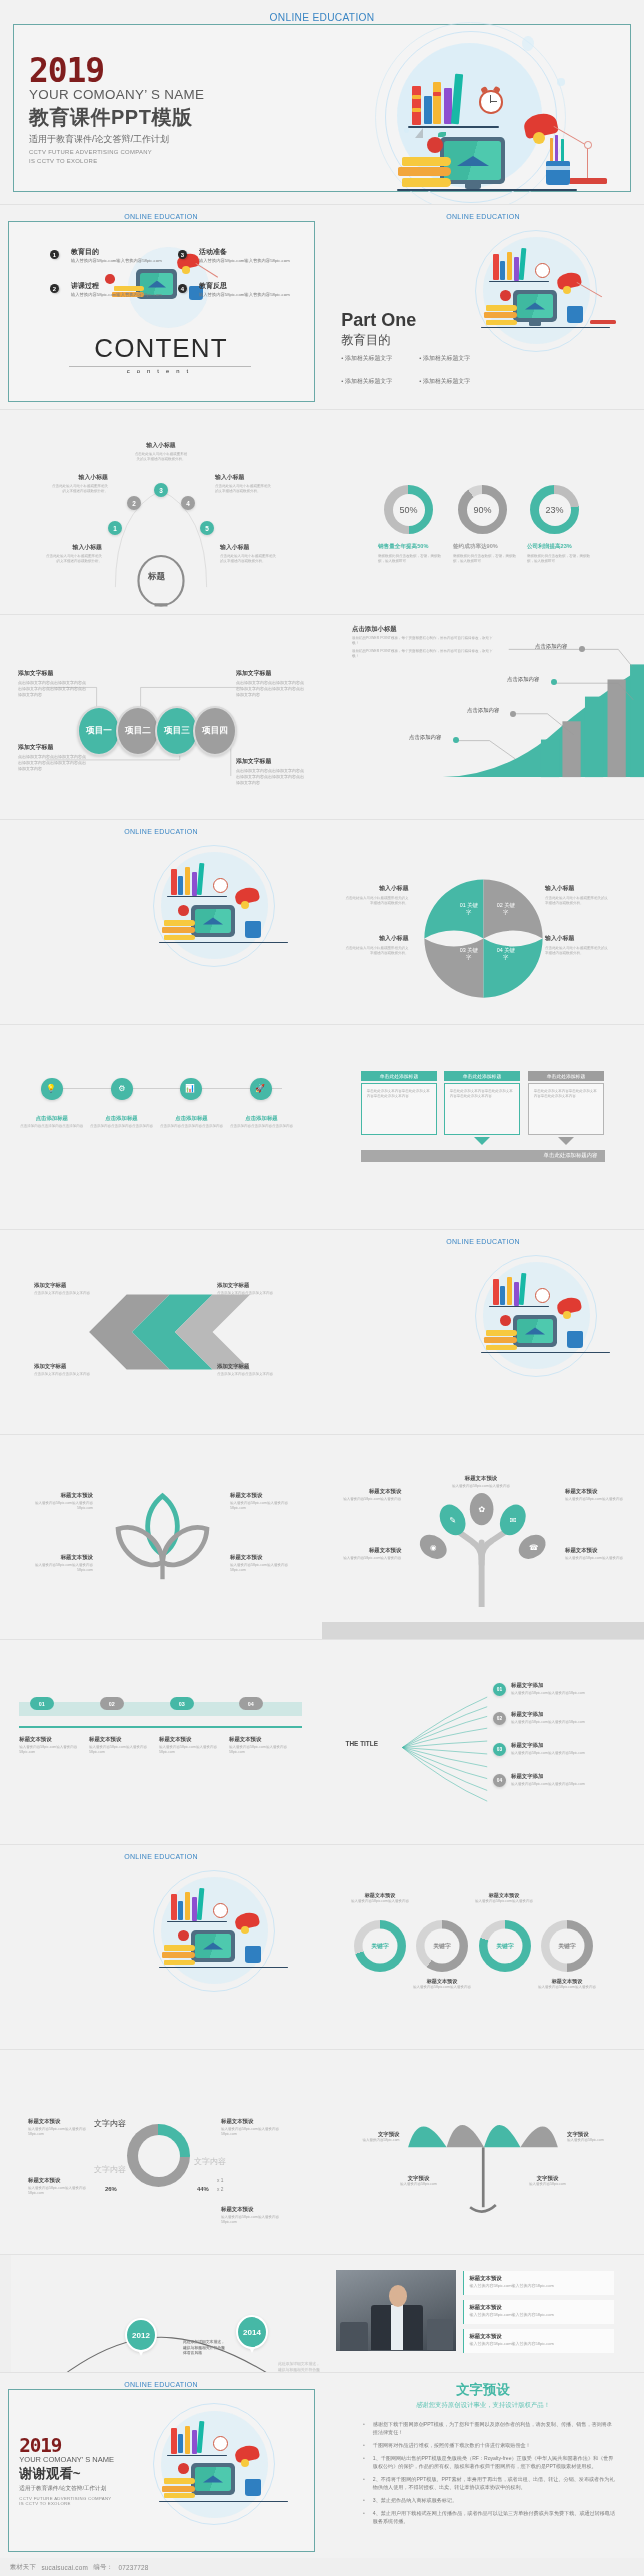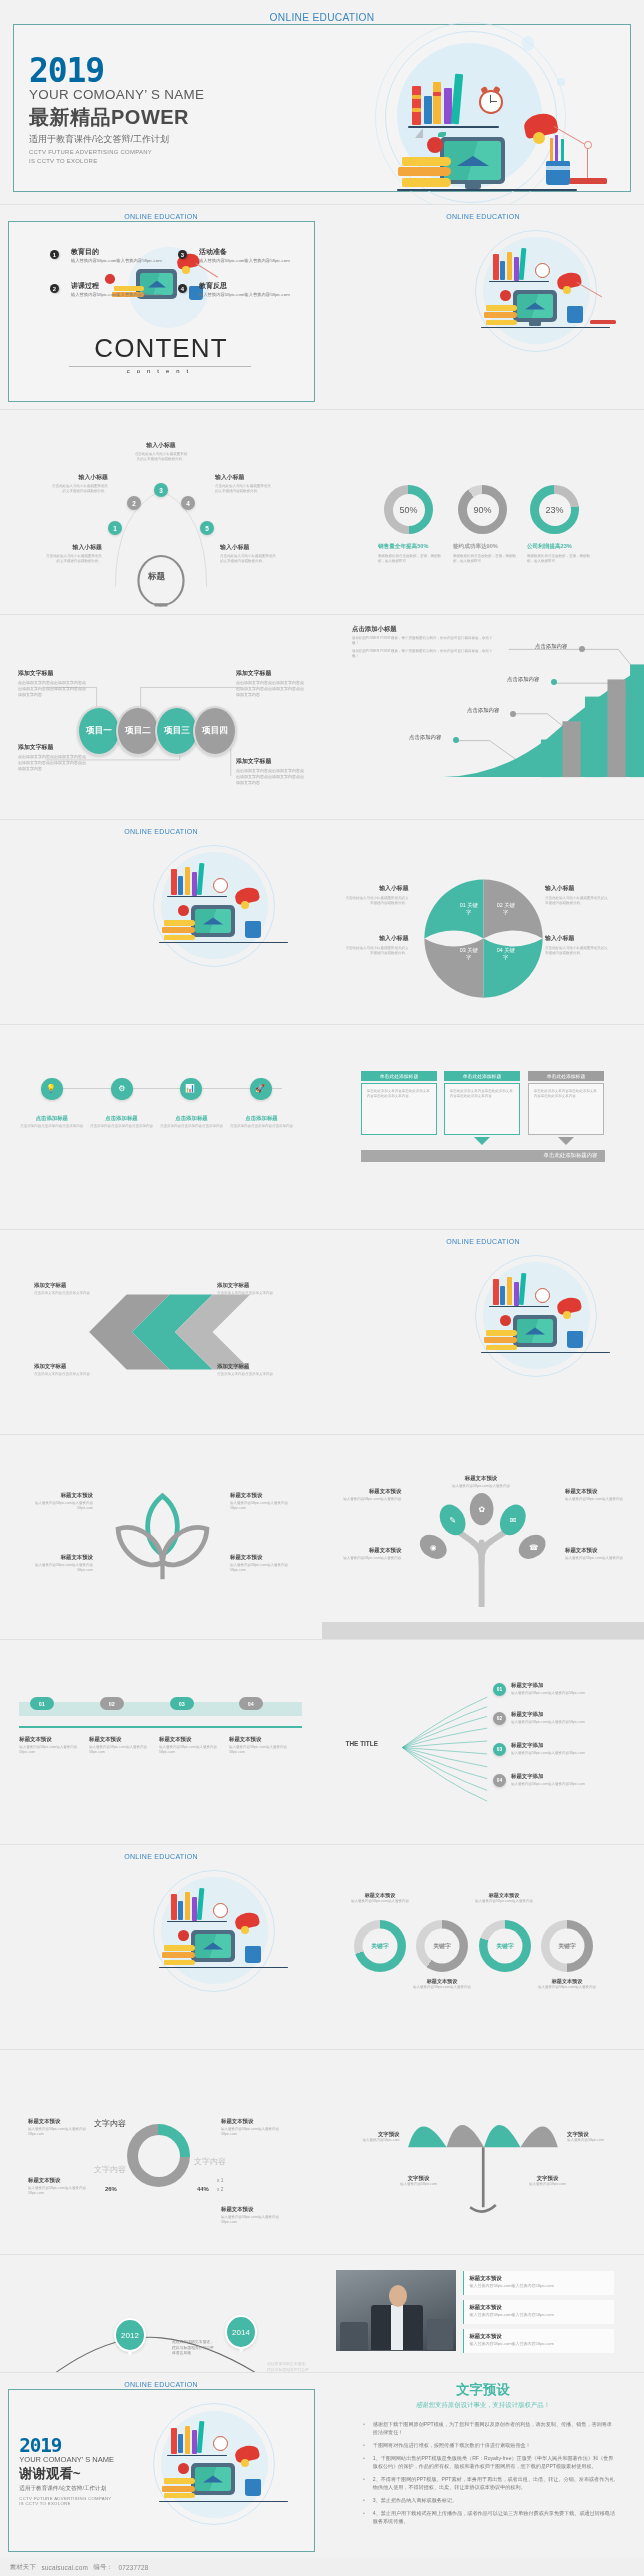--- a/index.html
+++ b/index.html
@@ -26,21 +26,21 @@
   .frame {
     position:absolute; left:13px; right:13px; top:23.6px; bottom:11.8px;
     border:0.8px solid #6aa9a7; background:#f4f4f4;
   }
   .slide.half .frame { left:7.5px; right:7.5px; top:16px; bottom:7.5px; border-width:0.5px; }
 
   
   .cover-text { position:absolute; left:29px; top:56px; }
   .yr {
     font-family:"DejaVu Sans Mono",monospace;
-    font-size:33px; font-weight:700; color:#0369a1; letter-spacing:-1.1px;
+    font-size:33px; font-weight:700; color:#7f1d1d; letter-spacing:-1.1px;
     line-height:.92;
   }
   .comp { font-size:13.4px; color:#5b5b5b; letter-spacing:0.3px; margin-top:1.1px; white-space:nowrap;}
   .zh-big { font-size:20px; font-weight:700; color:#4b4b4b; letter-spacing:0.5px; margin-top:1.1px;}
   .zh-sub { font-size:9px; color:#6b6b6b; margin-top:2.1px; }
   .en-sm  { font-size:5.9px; color:#8d8d8d; letter-spacing:0.3px; line-height:1.55; margin-top:2.7px;}
 
   
   .illus { position:absolute; }
   .halo { position:absolute; border-radius:50%; background:#d6ecf8; }
@@ -144,21 +144,21 @@
 
 <div class="page">
 
   <div class="slide wide" style="left:0;top:0;">
     <div class="eyebrow">ONLINE EDUCATION</div>
     <div class="frame"></div>
 
     <div class="cover-text">
       <div class="yr">2019</div>
       <div class="comp">YOUR COMOANY’ S NAME</div>
-      <div class="zh-big">最新精品POWER</div>
+      <div class="zh-big">教育课件PPT模版</div>
       <div class="zh-sub">适用于教育课件/论文答辩/工作计划</div>
       <div class="en-sm">CCTV FUTURE ADVERTISING COMPANY</div>
       <div class="en-sm" style="margin-top:0">IS CCTV TO EXOLORE</div>
     </div>
 
     <div class="illus" style="left:333px;top:32px;width:290px;height:161px;">
       <div class="halo" style="left:64px;top:10.7px;width:145px;height:145px;opacity:.75;"></div>
       <div class="halo2" style="left:52px;top:-1.1px;width:172px;height:172px;"></div>
       <div class="halo2" style="left:42px;top:-9.7px;width:191px;height:191px;opacity:.6;"></div>
       <div class="halo" style="left:189px;top:4.3px;width:11.8px;height:15px;opacity:.6;border-radius:50%"></div>
@@ -279,20 +279,30 @@
     <div class="hbook" style="left:162px;top:107px;width:33px;height:5.9px;background:#f2a63b;"></div>
     <div class="hbook" style="left:164px;top:115px;width:31px;height:5.4px;background:#f7c93e;"></div>
     <div class="apple" style="left:178px;top:85px;width:10.7px;height:10.7px;"></div>
     <div class="lamp-head" style="left:235px;top:68px;width:23.6px;height:15px;transform:rotate(-12deg);"></div>
     <div class="lamp-bulb" style="left:241px;top:81px;width:8px;height:8px;"></div>
     <div class="lamp-arm" style="left:255px;top:77px;width:29px;height:0.5px;transform:rotate(30deg);"></div>
     <div class="lamp-base" style="left:268px;top:115px;width:26px;height:4.3px;"></div>
     <div class="cup" style="left:245px;top:101px;width:16px;height:17px;"></div>
     <div class="shelf" style="left:159px;top:122px;width:129px;height:1.1px;"></div>
 
+    <div class="part-label" style="left:19.3px;top:105px;">
+      <div class="part-en">Part One</div>
+      <div class="part-zh">教育目的</div>
+      <div class="bullets">
+        <div>添加相关标题文字</div>
+        <div>添加相关标题文字</div>
+        <div>添加相关标题文字</div>
+        <div>添加相关标题文字</div>
+      </div>
+    </div>
   </div>
   <div class="sep" style="top:409px;"></div>
 
   <div class="slide half" style="left:0;top:410px;">
     <svg width="322" height="204" style="position:absolute;left:0;top:0;" viewBox="0 0 600 380">
       <path d="M215 330 Q215 190 300 150 Q385 190 385 330" fill="none" stroke="#cccccc" stroke-width="1"></path>
       <ellipse cx="300" cy="318" rx="42" ry="46" fill="none" stroke="#8d8d8d" stroke-width="4"></ellipse>
       <rect x="288" y="360" width="24" height="6" fill="#8d8d8d"></rect>
     </svg>
     <div style="position:absolute;left:148px;top:161px;font-size:8.6px;font-weight:700;color:#555;">标题</div>
@@ -824,21 +834,21 @@
       <div class="t-title" style="font-size:5.4px;">文字预设</div>
       <div class="micro">输入替换内容58pic.com</div>
     </div>
     <div style="position:absolute;left:196px;top:125px;width:59px;text-align:center;">
       <div class="t-title" style="font-size:5.4px;">文字预设</div>
       <div class="micro">输入替换内容58pic.com</div>
     </div>
   </div>
   <div class="sep" style="top:2254px;"></div>
 
-  <div class="slide half" style="left:0;top:2255px;">
+  <div class="slide half" style="left:11px;top:2255px;font-weight:bold;">
     <svg width="322" height="177" style="position:absolute;left:0;top:10.7px;" viewBox="0 0 600 330">
       <path d="M-10 300 Q160 120 300 134 Q440 148 610 300" fill="none" stroke="#6d6d6d" stroke-width="2"></path>
     </svg>
 
     <div class="balloon" style="left:8.6px;top:128px;width:31px;height:33px;background:#46b8a6;">2010</div>
     <div class="dot" style="left:42px;top:163px;width:8.6px;height:8.6px;background:#9e9e9e;"></div>
     <div class="tl-note" style="left:56px;top:119px;">此处添加详细文本描述，建议与标题相关并符合整体语言风格</div>
 
     <div class="balloon" style="left:47px;top:171px;width:30px;height:31px;background:#9e9e9e;">2011</div>
 

